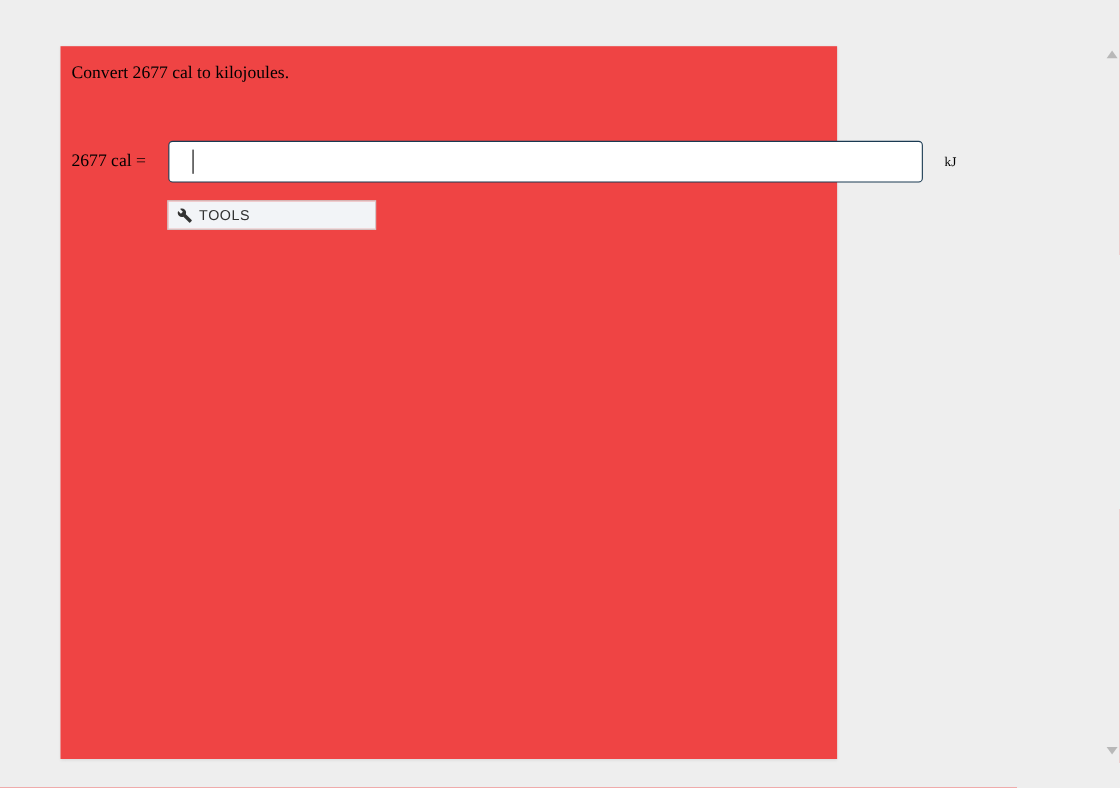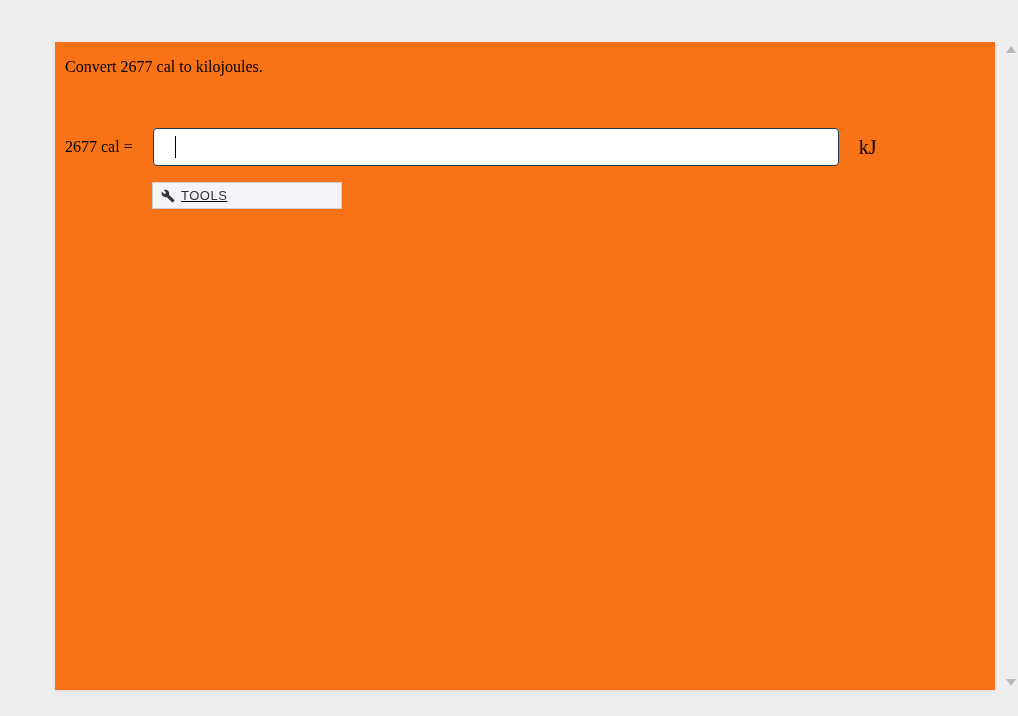--- a/index.html
+++ b/index.html
@@ -11,23 +11,23 @@
       background: #eeeeee;
       font-family: Georgia, 'Times New Roman', serif;
       width: 1018px;
       height: 716px;
       position: relative;
     }
     .content-panel {
       position: absolute;
       left: 55px;
       top: 42px;
-      width: 940px;
+      width: 706px;
       height: 648px;
-      background: #f97316;
+      background: #ef4444;
       box-shadow: 0 1px 3px rgba(0,0,0,0.1);
     }
     .scrollbar-track {
       position: absolute;
       right: 0;
       top: 42px;
       width: 10px;
       height: 648px;
     }
     .scroll-arrow {
@@ -84,32 +84,31 @@
       top: 94px;
       width: 1px;
       height: 22px;
       background: #000;
       animation: blink 1s step-start infinite;
     }
     @keyframes blink {
       50% { opacity: 0; }
     }
     .unit-label {
-      font-size: 20px;
+      font-size: 12px;
       color: #000;
       margin-left: 20px;
     }
     .tools-panel {
       position: absolute;
       left: 97px;
       top: 140px;
       width: 190px;
       border: 1px solid #d0d0d0;
       background: #ffffff;
-      text-decoration: underline;
     }
     .tools-header {
       background: #f2f4f7;
       padding: 5px 8px;
       display: flex;
       align-items: center;
       font-family: Arial, sans-serif;
       font-size: 13px;
       color: #333;
       letter-spacing: 0.5px;

